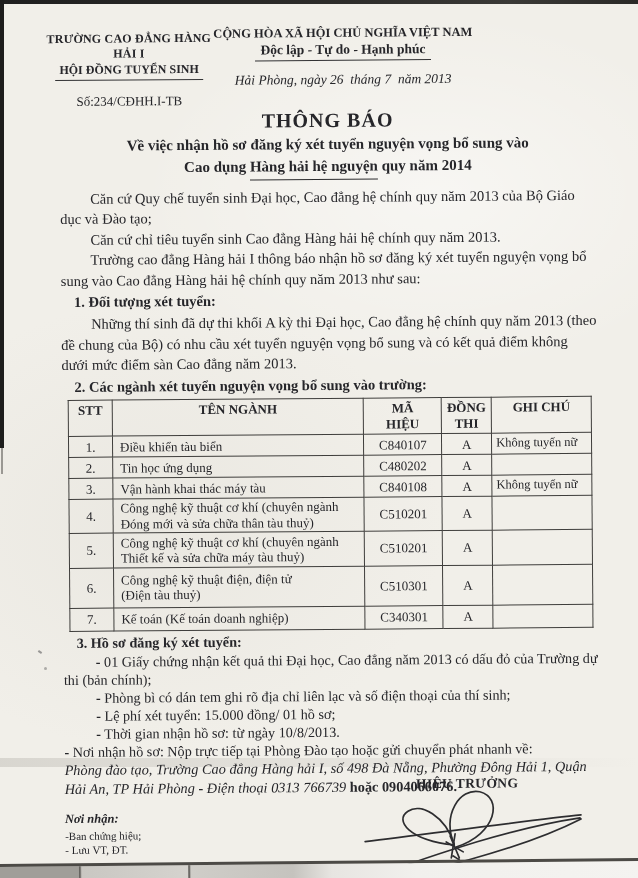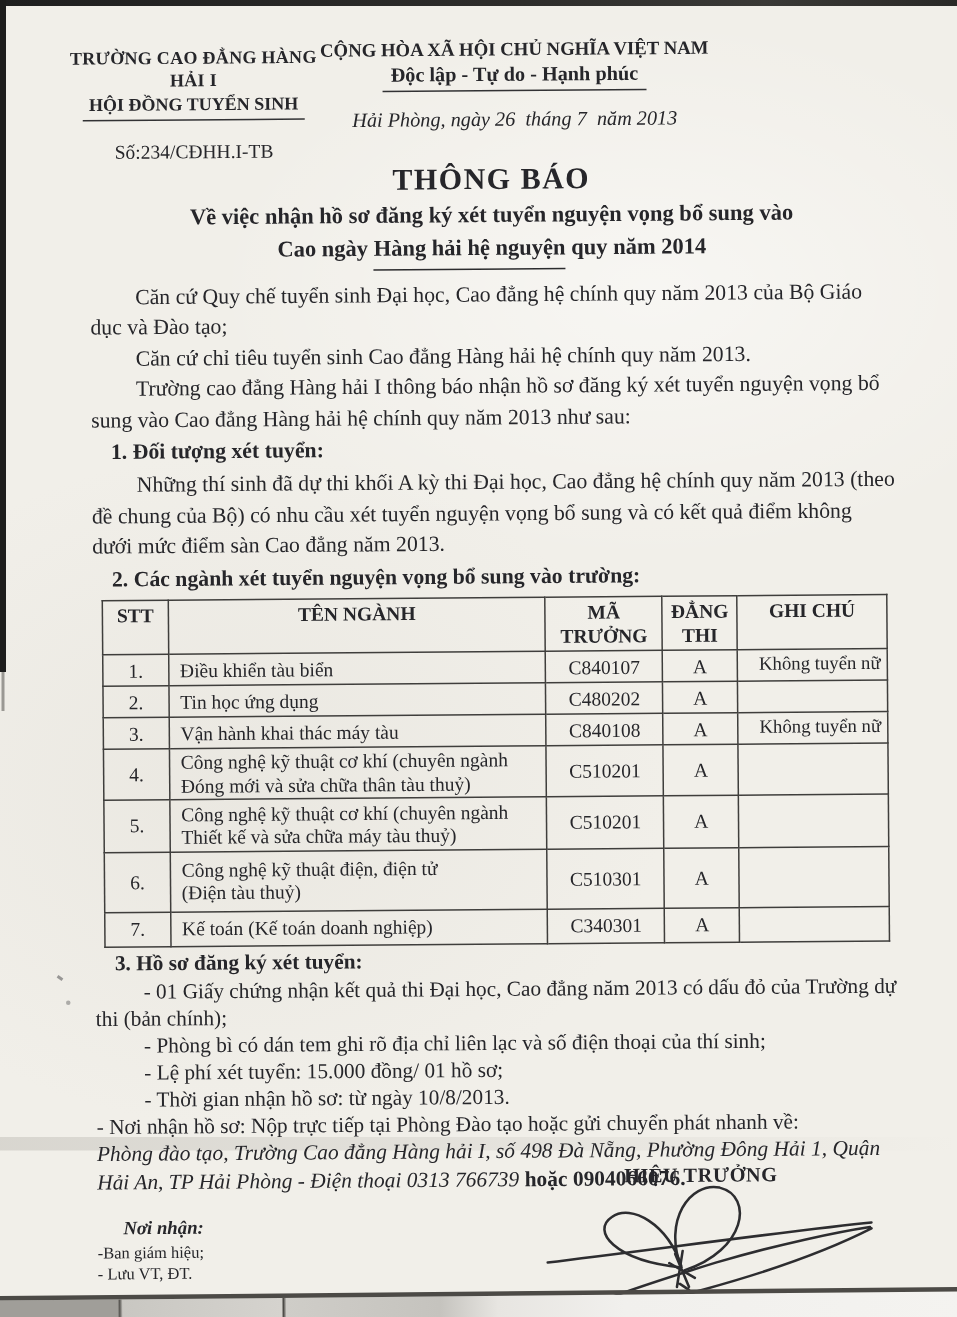--- a/index.html
+++ b/index.html
@@ -44,30 +44,30 @@
   .u2{display:inline-block;border-bottom:1.6px solid #2c2c2e;padding-bottom:1px;}
   .body{font-size:14.5px;line-height:1.42;margin-top:7px;}
   .para{text-indent:30px;}
   .heading{font-weight:bold;text-indent:13px;margin:1px 0;}
   table.nganh-table{border-collapse:collapse;width:524px;margin:3px 0 2px 6px;font-size:13px;}
   .nganh-table th,.nganh-table td{border:1.6px solid #3f3e3c;padding:1px 4px;line-height:1.18;}
   .nganh-table th{font-weight:bold;vertical-align:top;text-align:center;padding-top:2px;white-space:pre-line;}
   .nganh-table tr.hdr{height:36px;}
   td.c{text-align:center;vertical-align:middle;}
   td.nganh-cell{text-align:left;vertical-align:middle;padding-left:7px;white-space:pre-line;}
-  td.ghichu-cell{font-size:12.5px;text-align:right;vertical-align:top;padding-top:2px;}
+  td.ghichu-cell{font-size:12.5px;text-align:left;vertical-align:top;padding-top:2px;}
   tr.rh-s{height:21px;} tr.rh4{height:33px;} tr.rh5{height:35px;} tr.rh6{height:40px;} tr.rh7{height:23px;}
   .s3{font-size:14.2px;line-height:1.27;}
   .s3-item{text-indent:32px;}
   .s3-item.flush{text-indent:0;}
   .address{font-style:italic;font-size:14.3px;line-height:1.32;}
   .address .tail{font-style:normal;font-weight:bold;}
   .footer{position:relative;height:120px;margin-top:4px;}
   .recipients{position:absolute;left:0;top:8px;}
-  .recipients-heading{font-weight:bold;font-style:italic;font-size:12.5px;text-align:right;}
+  .recipients-heading{font-weight:bold;font-style:italic;font-size:12.5px;}
   .recipient-item{font-size:11px;line-height:1.35;}
   .signer{position:absolute;right:16px;top:-26px;width:235px;text-align:center;}
   .signer-title{font-weight:bold;font-size:13.5px;letter-spacing:.4px;}
   .sig-svg{position:absolute;top:12px;left:2px;}
   .signer-name{position:absolute;top:104px;left:0;right:0;font-weight:bold;font-size:14.5px;}
 </style>
 </head>
 <body>
 
 <div class="page">
@@ -89,21 +89,21 @@
       <div class="header-right">
         <div class="nat1">CỘNG HÒA XÃ HỘI CHỦ NGHĨA VIỆT NAM</div>
         <div class="nat2"><span class="ul">Độc lập - Tự do - Hạnh phúc</span></div>
         <div class="place-date">Hải Phòng, ngày 26 &nbsp;tháng 7 &nbsp;năm 2013</div>
       </div>
     </div>
 
     <div class="title">THÔNG BÁO</div>
     <div class="subtitle">
       <div>Về việc nhận hồ sơ đăng ký xét tuyển nguyện vọng bổ sung vào</div>
-      <div><span>Cao ngày </span><span class="u2">Hàng hải hệ nguyện</span><span> quy năm 2014</span></div>
+      <div><span>Cao dụng </span><span class="u2">Hàng hải hệ nguyện</span><span> quy năm 2014</span></div>
     </div>
 
     <div class="body">
       <div class="para">Căn cứ Quy chế tuyển sinh Đại học, Cao đẳng hệ chính quy năm 2013 của Bộ Giáo dục và Đào tạo;</div>
       <div class="para">Căn cứ chỉ tiêu tuyển sinh Cao đẳng Hàng hải hệ chính quy năm 2013.</div>
       <div class="para">Trường cao đẳng Hàng hải I thông báo nhận hồ sơ đăng ký xét tuyển nguyện vọng bổ sung vào Cao đẳng Hàng hải hệ chính quy năm 2013 như sau:</div>
 
       <div class="heading">1. Đối tượng xét tuyển:</div>
       <div class="para">Những thí sinh đã dự thi khối A kỳ thi Đại học, Cao đẳng hệ chính quy năm 2013 (theo đề chung của Bộ) có nhu cầu xét tuyển nguyện vọng bổ sung và có kết quả điểm không dưới mức điểm sàn Cao đẳng năm 2013.</div>
 
@@ -115,22 +115,22 @@
             <col style="width:252px">
             <col style="width:78px">
             <col style="width:50px">
             <col style="width:100px">
         </colgroup>
         <tbody>
             <tr class="hdr">
           <th>STT</th>
           <th>TÊN NGÀNH</th>
           <th>MÃ
-TRƯỞNG</th>
-          <th>ĐẲNG
+HIỆU</th>
+          <th>ĐỒNG
 THI</th>
           <th>GHI CHÚ</th>
         </tr>
         <tr class="rh-s">
           <td class="c">1.</td>
           <td class="nganh-cell">Điều khiển tàu biển</td>
           <td class="c">C840107</td>
           <td class="c">A</td>
           <td class="ghichu-cell">Không tuyển nữ</td>
         </tr>
@@ -188,21 +188,21 @@
         <div class="s3-item">- Phòng bì có dán tem ghi rõ địa chỉ liên lạc và số điện thoại của thí sinh;</div>
         <div class="s3-item">- Lệ phí xét tuyển: 15.000 đồng/ 01 hồ sơ;</div>
         <div class="s3-item">- Thời gian nhận hồ sơ: từ ngày 10/8/2013.</div>
         <div class="s3-item flush">- Nơi nhận hồ sơ: Nộp trực tiếp tại Phòng Đào tạo hoặc gửi chuyển phát nhanh về:</div>
         <div class="address"><span>Phòng đào tạo, Trường Cao đẳng Hàng hải I, số 498 Đà Nẵng, Phường Đông Hải 1, Quận Hải An, TP Hải Phòng - Điện thoại 0313 766739</span><span class="tail"> hoặc 0904066076.</span></div>
       </div>
 
       <div class="footer">
         <div class="recipients">
           <div class="recipients-heading">Nơi nhận:</div>
-          <div class="recipient-item">-Ban giám hiệu;</div>
+          <div class="recipient-item">-Ban chứng hiệu;</div>
           <div class="recipient-item">- Lưu VT, ĐT.</div>
         </div>
         <div class="signer">
           <div class="signer-title">HIỆU TRƯỞNG</div>
           <svg class="sig-svg" width="240" height="95" viewBox="0 0 230 95">
             <g fill="none" stroke="#1d1d20" stroke-width="1.7" stroke-linecap="round" opacity="0.92">
               <path d="M97 58 C88 30 64 16 51 25 C37 34 52 54 97 59"></path>
               <path d="M97 59 C85 28 103 2 123 6 C146 12 140 48 99 61"></path>
               <path d="M93 50 L102 72 M98 48 L94 72 M89 56 L106 66 M96 70 l6 4"></path>
               <path d="M8 55 C70 48 180 34 224 30"></path>

